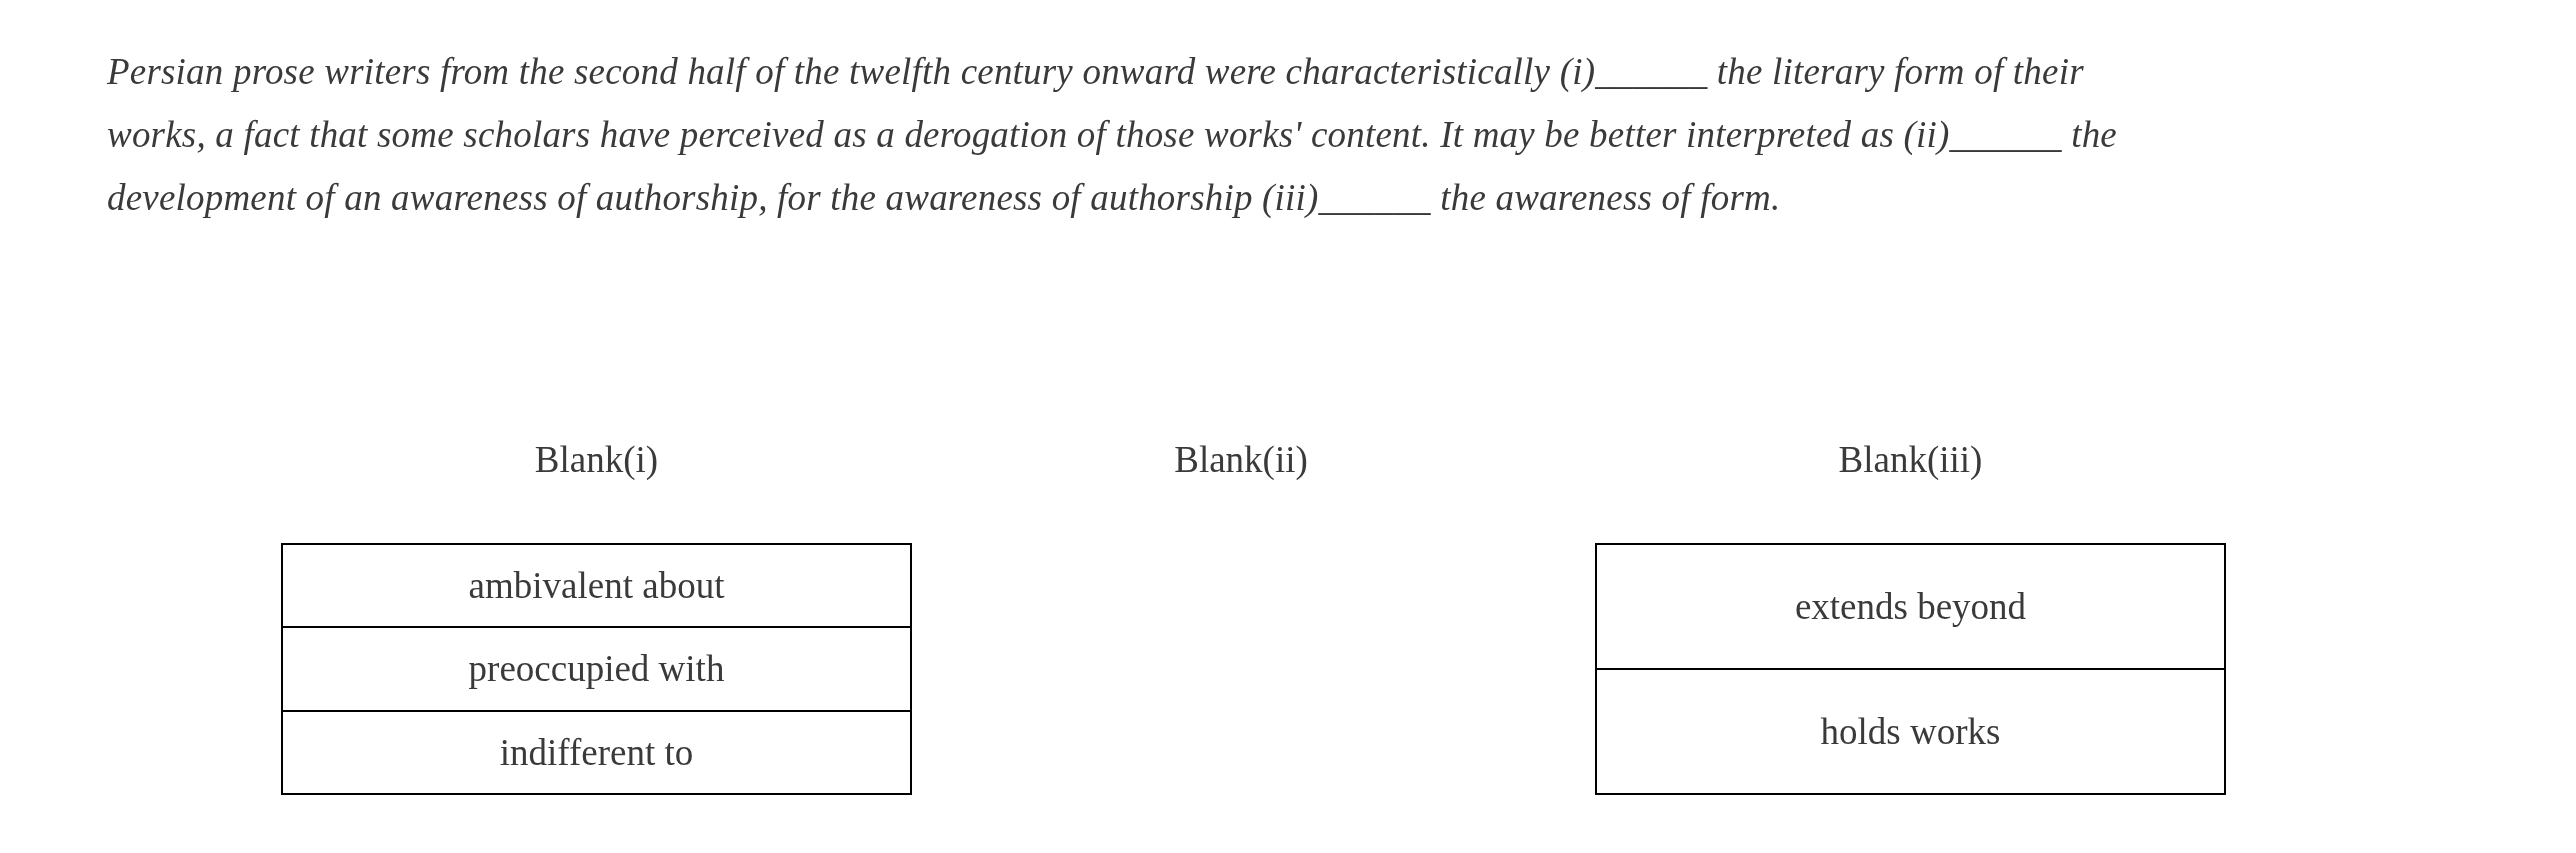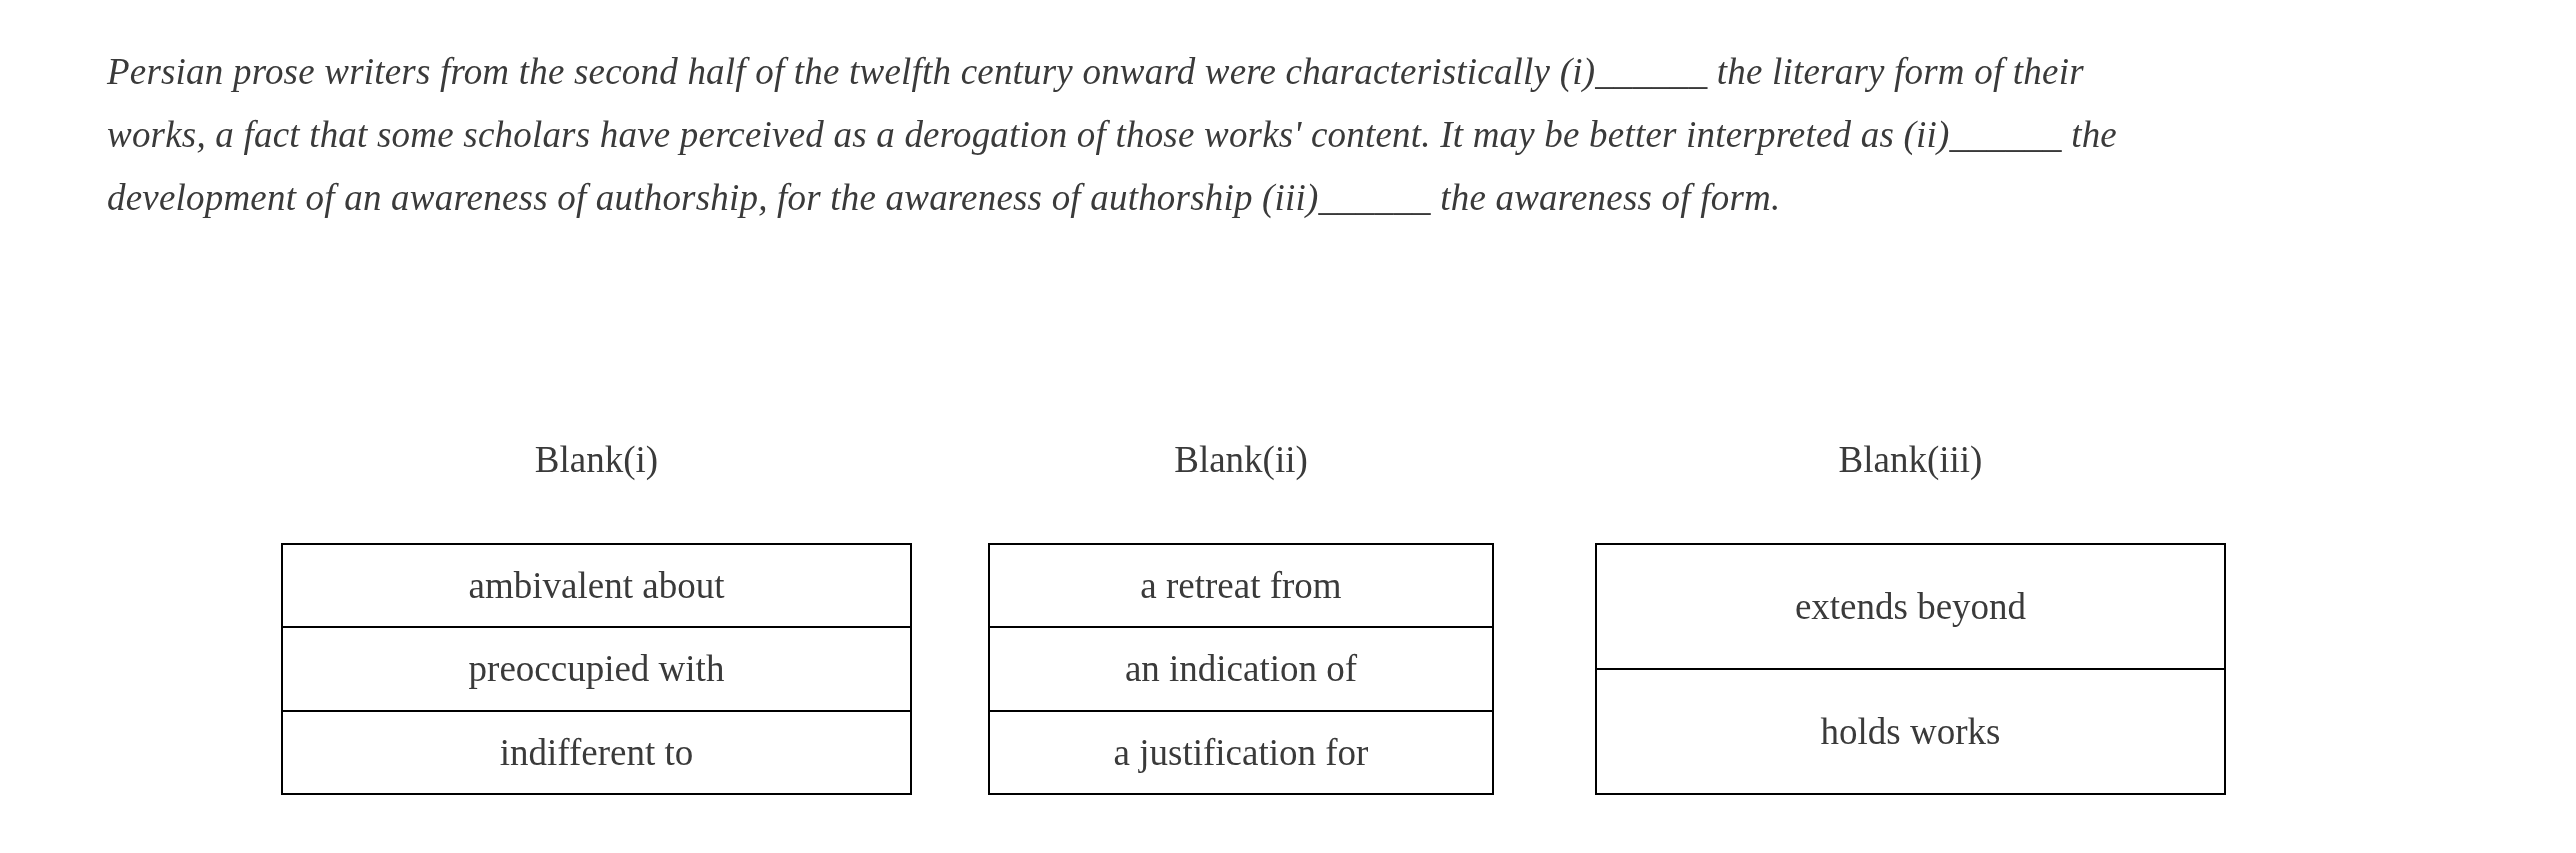--- a/index.html
+++ b/index.html
@@ -82,25 +82,20 @@
     <h2 class="blank-header">Blank(i)</h2>
     <div class="options-table">
       <div class="option-cell">ambivalent about</div>
       <div class="option-cell">preoccupied with</div>
       <div class="option-cell">indifferent to</div>
     </div>
   </section>
 
   <section class="blank-col col-2">
     <h2 class="blank-header">Blank(ii)</h2>
-    <div class="options-table">
-      <div class="option-cell">a retreat from</div>
-      <div class="option-cell">an indication of</div>
-      <div class="option-cell">a justification for</div>
-    </div>
   </section>
 
   <section class="blank-col col-3">
     <h2 class="blank-header">Blank(iii)</h2>
     <div class="options-table">
       <div class="option-cell">extends beyond</div>
       <div class="option-cell">holds works</div>
     </div>
   </section>
 

